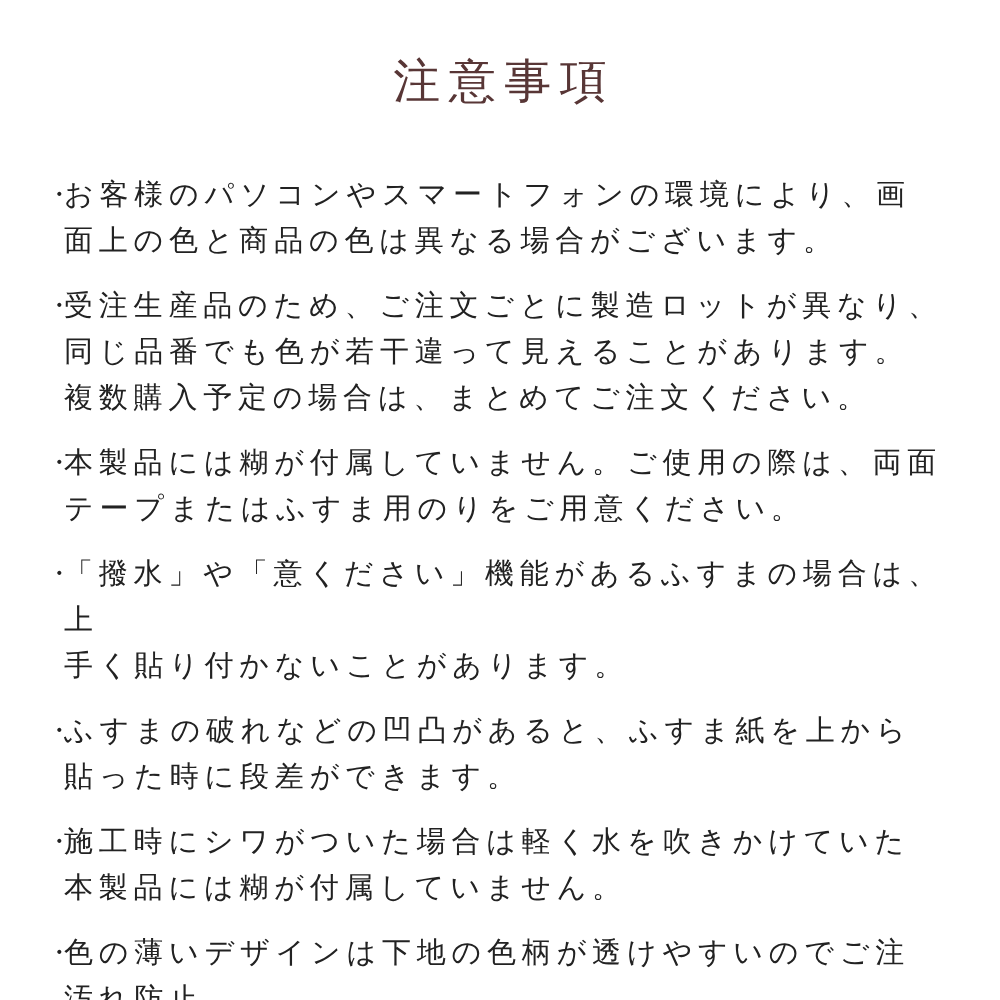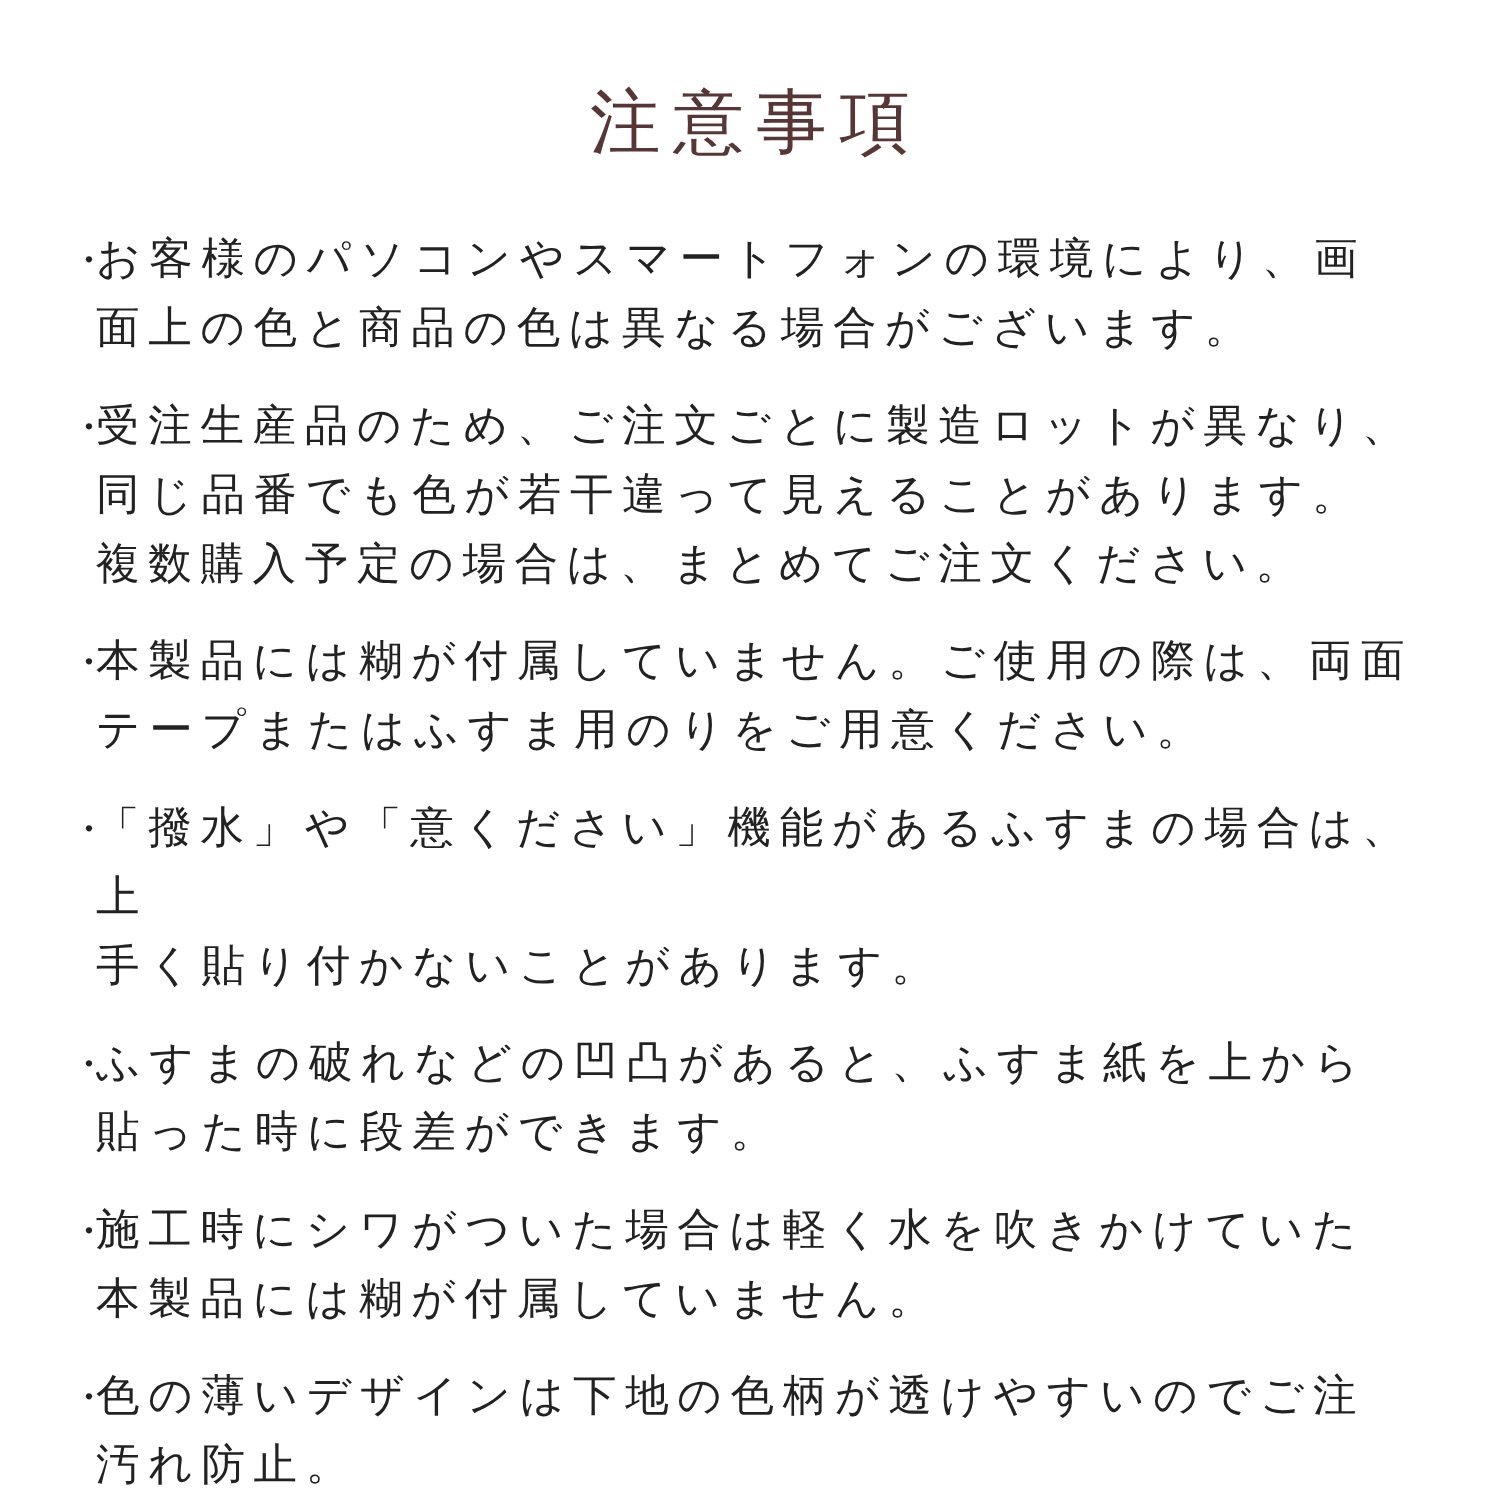--- a/index.html
+++ b/index.html
@@ -11,21 +11,21 @@
     position: relative;
     width: 1000px;
     height: 1000px;
     box-sizing: border-box;
     padding: 50px 52px 0 52px;
     background: var(--bg-color, #ffffff);
     font-family: "Liberation Sans", "DejaVu Sans", sans-serif;
     overflow: hidden;
   }
   .title {
-    margin: 0 0 37px 0;
+    margin: 0 0 58px 0;
     text-align: center;
     font-size: 47px;
     font-weight: 500;
     letter-spacing: 0.18em;
     text-indent: 0.18em; 
     color: var(--title-color, #583636);
   }
   .notes {
     list-style: none;
     margin: 0;

